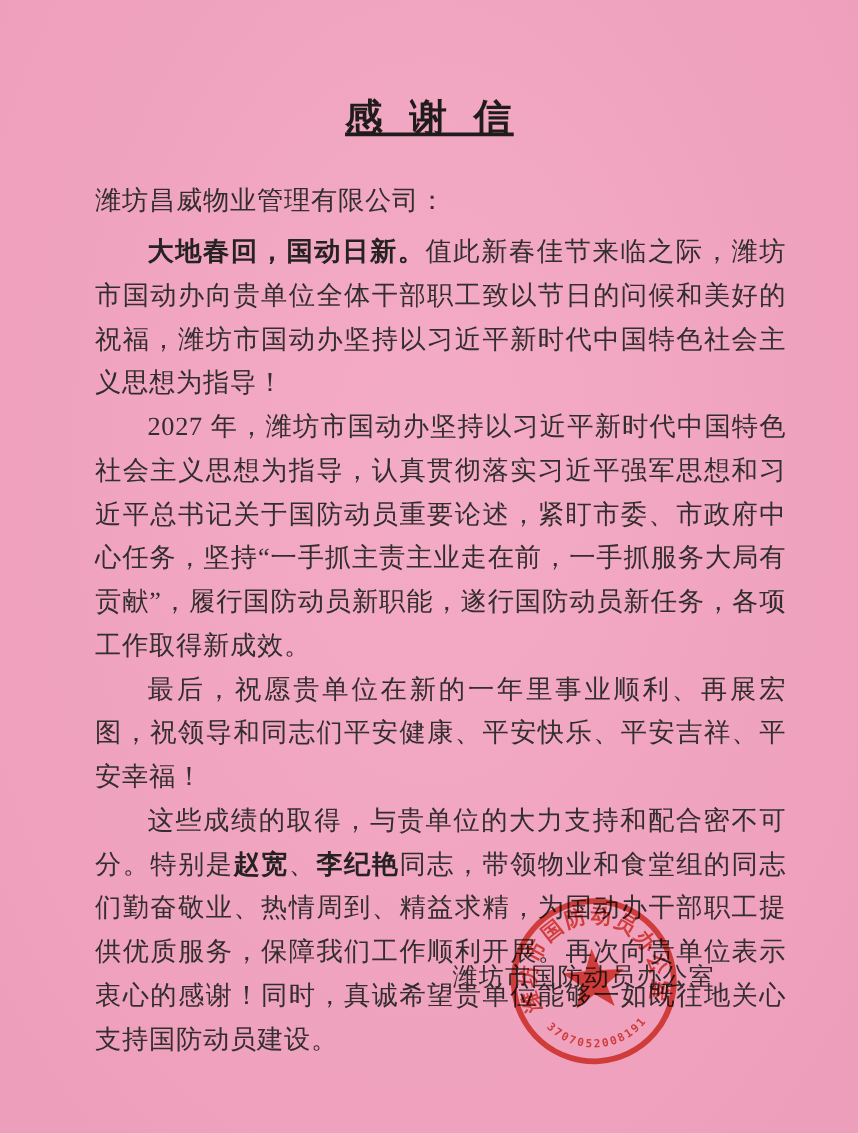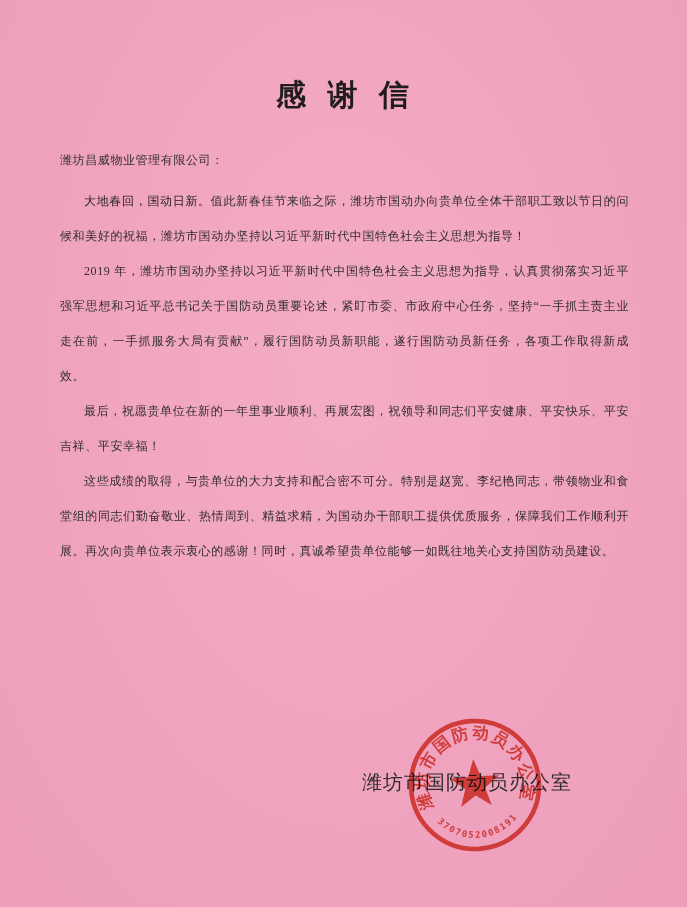--- a/index.html
+++ b/index.html
@@ -26,39 +26,40 @@
   }
   .letter-title{
     margin-top:74px;
     text-align:center;
     font-size:30px;
     font-weight:bold;
     color:var(--title-ink);
     letter-spacing:2px;
     word-spacing:10px;
     line-height:42px;
+    text-decoration:underline;
   }
   .body-text{
-    padding:0 58px 0 60px;
+    padding:0 58px 0 76px;
     margin-top:27px;
-    font-size:12px;
+    font-size:21px;
     line-height:35px;
     letter-spacing:0.6px;
     text-align:justify;
   }
   .salutation{
     margin-bottom:6px;
     text-align:left;
   }
   .para{
     text-indent:2em;
     text-align:justify;
     text-justify:inter-ideograph;
   }
-  .bold{font-weight:normal;color:#262222;}
+  .bold{font-weight:bold;color:#262222;}
   .sign-block{
     position:absolute;
     right:115px;
     top:762px;
     text-align:center;
     font-size:20px;
     line-height:40px;
     letter-spacing:1px;
     z-index:2;
   }
@@ -96,21 +97,21 @@
 
 <div class="page">
 
   <h1 class="letter-title">感 谢 信</h1>
 
   <div class="body-text">
     <p class="salutation">潍坊昌威物业管理有限公司：</p>
 
     <p class="para"><span class="bold">大地春回，国动日新。</span><span>值此新春佳节来临之际，潍坊市国动办向贵单位全体干部职工致以节日的问候和美好的祝福，潍坊市国动办坚持以习近平新时代中国特色社会主义思想为指导！</span></p>
 
-    <p class="para">2019 年，潍坊市国动办坚持以习近平新时代中国特色社会主义思想为指导，认真贯彻落实习近平强军思想和习近平总书记关于国防动员重要论述，紧盯市委、市政府中心任务，坚持“一手抓主责主业走在前，一手抓服务大局有贡献”，履行国防动员新职能，遂行国防动员新任务，各项工作取得新成效。</p>
+    <p class="para">2027 年，潍坊市国动办坚持以习近平新时代中国特色社会主义思想为指导，认真贯彻落实习近平强军思想和习近平总书记关于国防动员重要论述，紧盯市委、市政府中心任务，坚持“一手抓主责主业走在前，一手抓服务大局有贡献”，履行国防动员新职能，遂行国防动员新任务，各项工作取得新成效。</p>
 
     <p class="para">最后，祝愿贵单位在新的一年里事业顺利、再展宏图，祝领导和同志们平安健康、平安快乐、平安吉祥、平安幸福！</p>
 
     <p class="para"><span>这些成绩的取得，与贵单位的大力支持和配合密不可分。特别是</span><span class="bold">赵宽</span><span>、</span><span class="bold">李纪艳</span><span>同志，带领物业和食堂组的同志们勤奋敬业、热情周到、精益求精，为国动办干部职工提供优质服务，保障我们工作顺利开展。再次向贵单位表示衷心的感谢！同时，真诚希望贵单位能够一如既往地关心支持国防动员建设。</span></p>
   </div>
 
   <div class="sign-block">
     <div>潍坊市国防动员办公室</div>
   </div>
 

